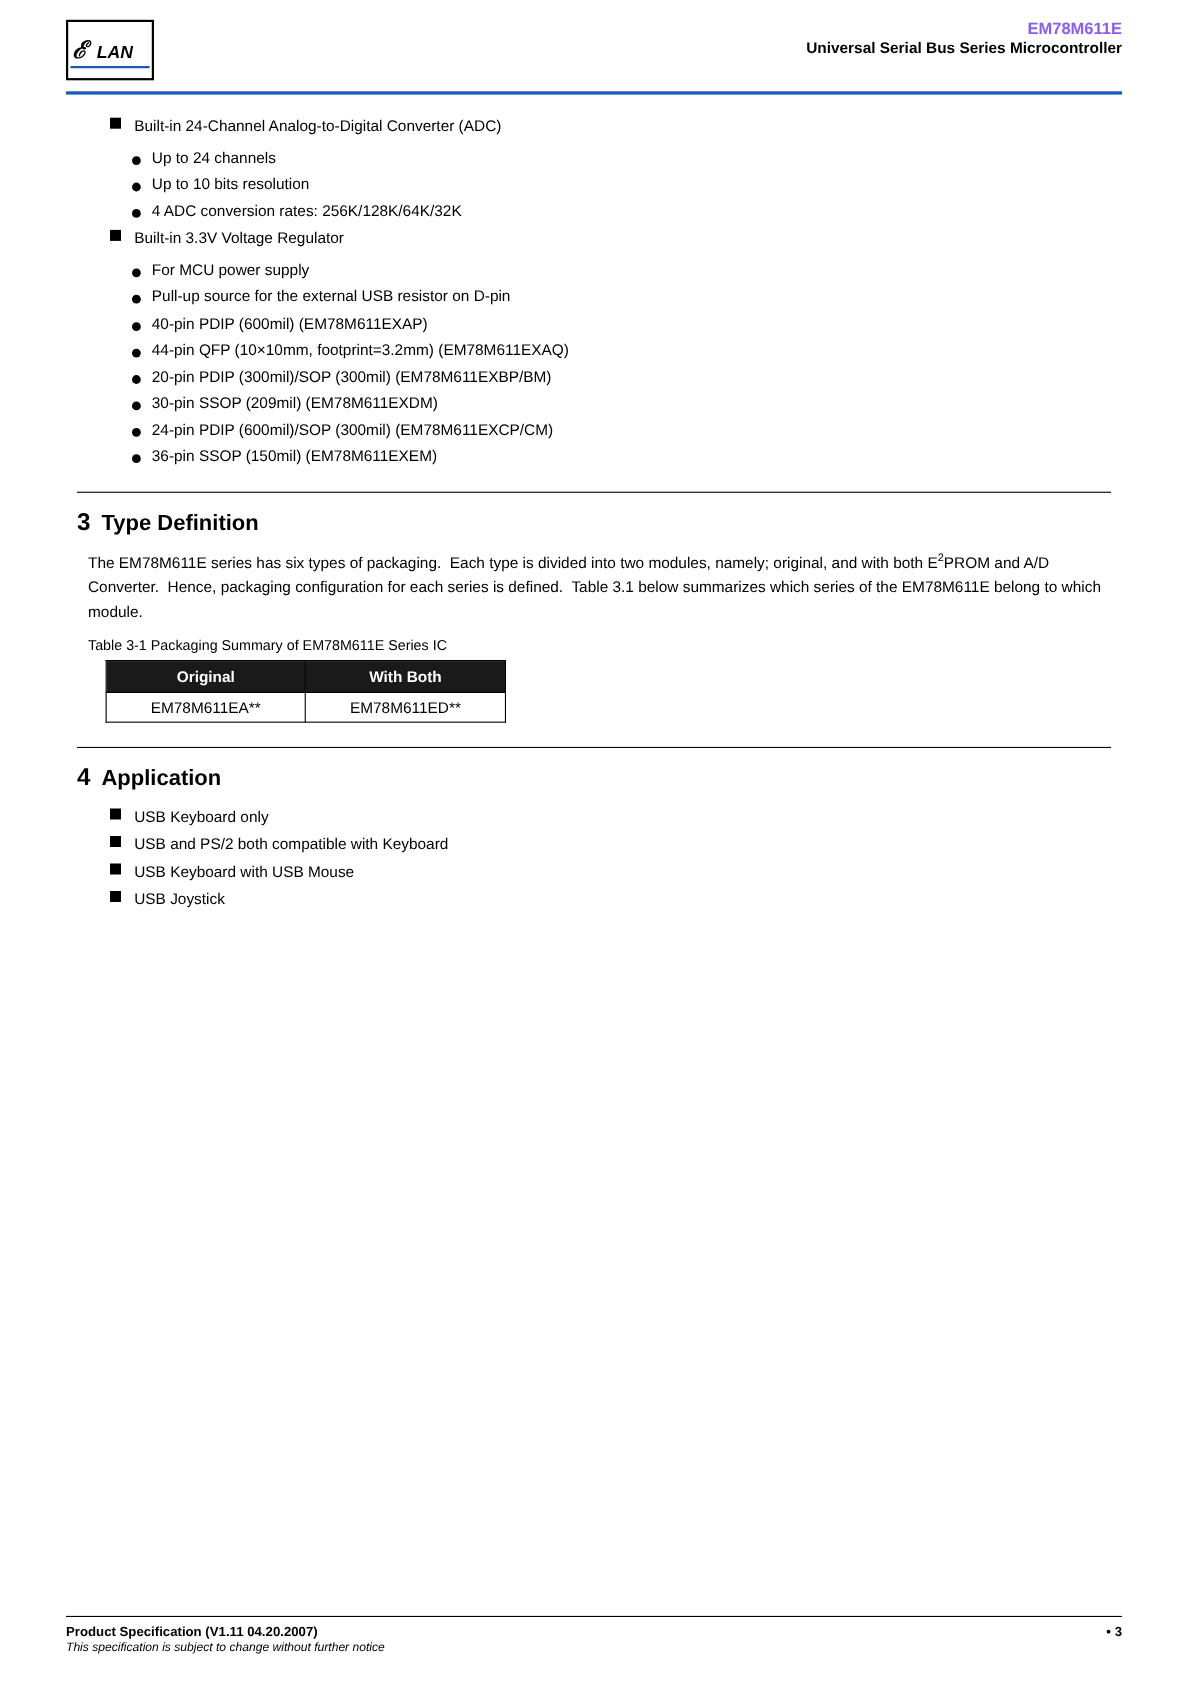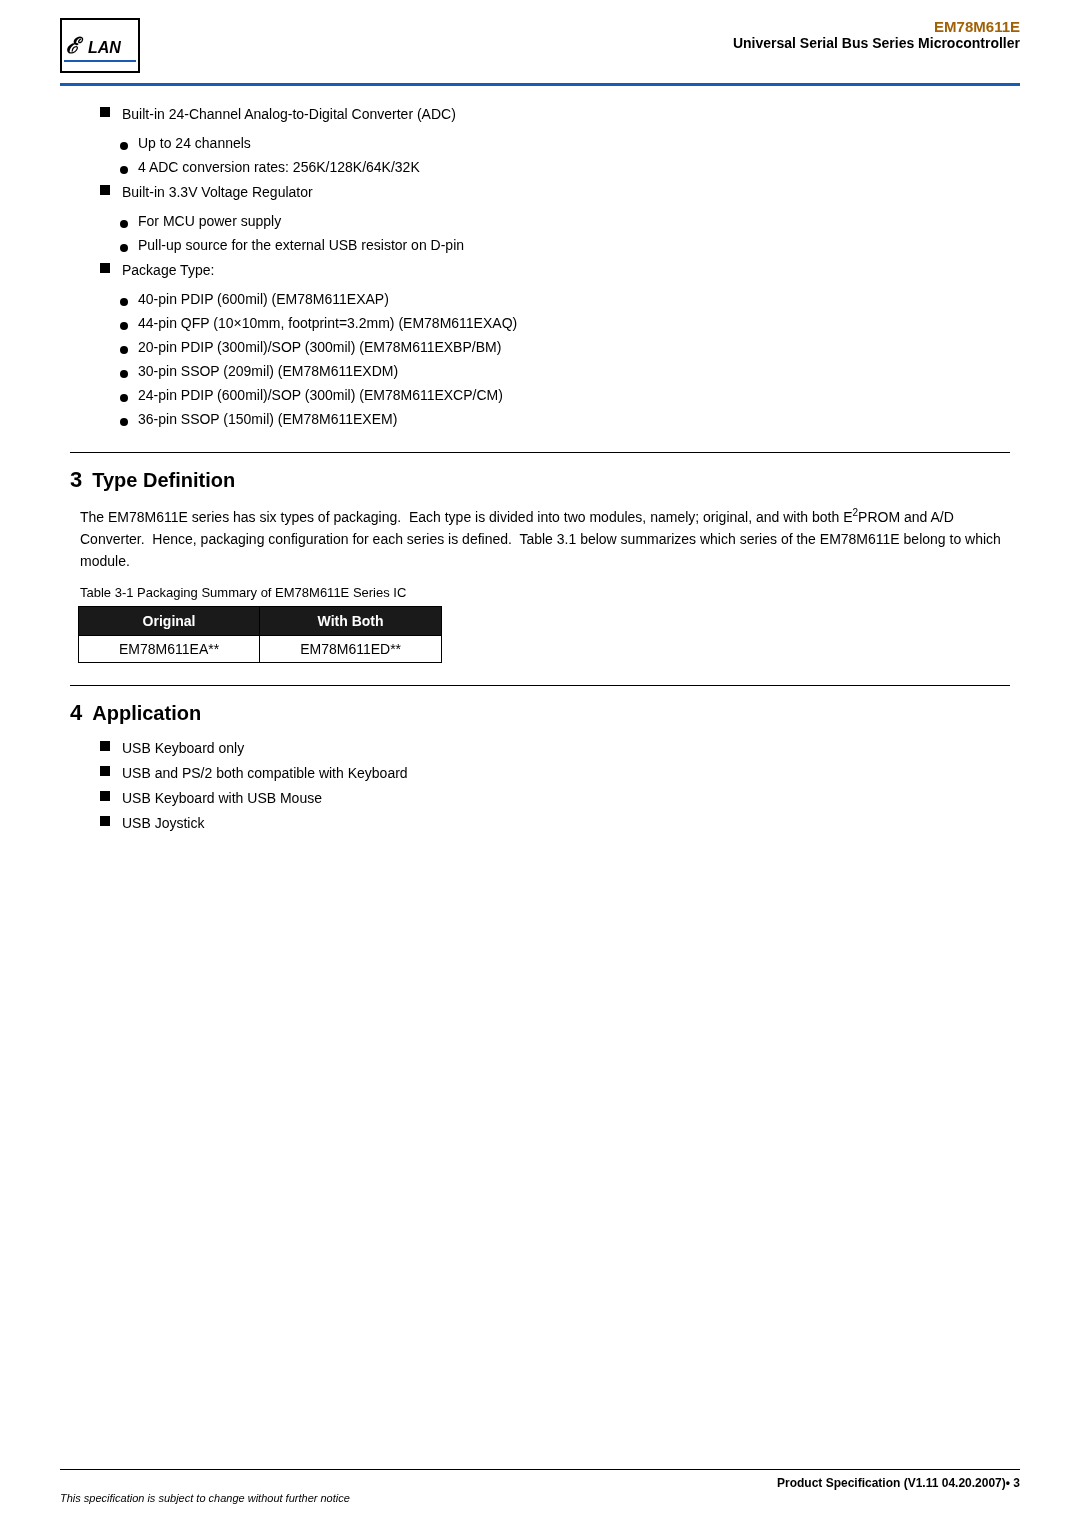--- a/index.html
+++ b/index.html
@@ -42,21 +42,21 @@
       font-style: italic;
       color: #000;
       position: relative;
     }
     .header-title {
       text-align: right;
     }
     .header-title .model {
       font-size: 15px;
       font-weight: bold;
-      color: #a16207;
+      color: #8b5cf6;
     }
     .header-title .subtitle {
       font-size: 14px;
       font-weight: bold;
       color: #000;
       text-align: right;
     }
     .header-blue-line {
       width: 100%;
       height: 3px;
@@ -146,21 +146,21 @@
     }
 
     
     .table-caption {
       font-size: 13px;
       margin-bottom: 6px;
       margin-left: 10px;
     }
     table.data-table {
       border-collapse: collapse;
-      margin-left: 8px;
+      margin-left: 26px;
       margin-bottom: 18px;
     }
     table.data-table th {
       background: #1a1a1a;
       color: #fff;
       font-weight: bold;
       font-size: 14px;
       padding: 6px 40px;
       border: 1px solid #000;
       text-align: center;
@@ -176,21 +176,21 @@
     .footer {
       position: absolute;
       bottom: 24px;
       left: 60px;
       right: 60px;
       border-top: 1px solid #000;
       padding-top: 6px;
     }
     .footer-top {
       display: flex;
-      justify-content: flex-end;
+      justify-content: space-between;
       align-items: baseline;
     }
     .footer-spec {
       font-size: 12px;
       font-weight: bold;
     }
     .footer-page {
       font-size: 12px;
       font-weight: bold;
     }
@@ -238,20 +238,24 @@
         <span class="li-text">Built-in 24-Channel Analog-to-Digital Converter (ADC)</span>
       </li>
     </ul>
     <ul class="circle-list">
       <li>
         <span class="circle-bullet"></span>
         <span class="li-text">Up to 24 channels</span>
       </li>
       <li>
         <span class="circle-bullet"></span>
+        <span class="li-text">Up to 10 bits resolution</span>
+      </li>
+      <li>
+        <span class="circle-bullet"></span>
         <span class="li-text">4 ADC conversion rates: 256K/128K/64K/32K</span>
       </li>
     </ul>
 
     <ul class="square-list">
       <li>
         <span class="square-bullet"></span>
         <span class="li-text">Built-in 3.3V Voltage Regulator</span>
       </li>
     </ul>
@@ -259,26 +263,20 @@
       <li>
         <span class="circle-bullet"></span>
         <span class="li-text">For MCU power supply</span>
       </li>
       <li>
         <span class="circle-bullet"></span>
         <span class="li-text">Pull-up source for the external USB resistor on D-pin</span>
       </li>
     </ul>
 
-    <ul class="square-list">
-      <li>
-        <span class="square-bullet"></span>
-        <span class="li-text">Package Type:</span>
-      </li>
-    </ul>
     <ul class="circle-list">
       <li>
         <span class="circle-bullet"></span>
         <span class="li-text">40-pin PDIP (600mil) (EM78M611EXAP)</span>
       </li>
       <li>
         <span class="circle-bullet"></span>
         <span class="li-text">44-pin QFP (10×10mm, footprint=3.2mm) (EM78M611EXAQ)</span>
       </li>
       <li>

